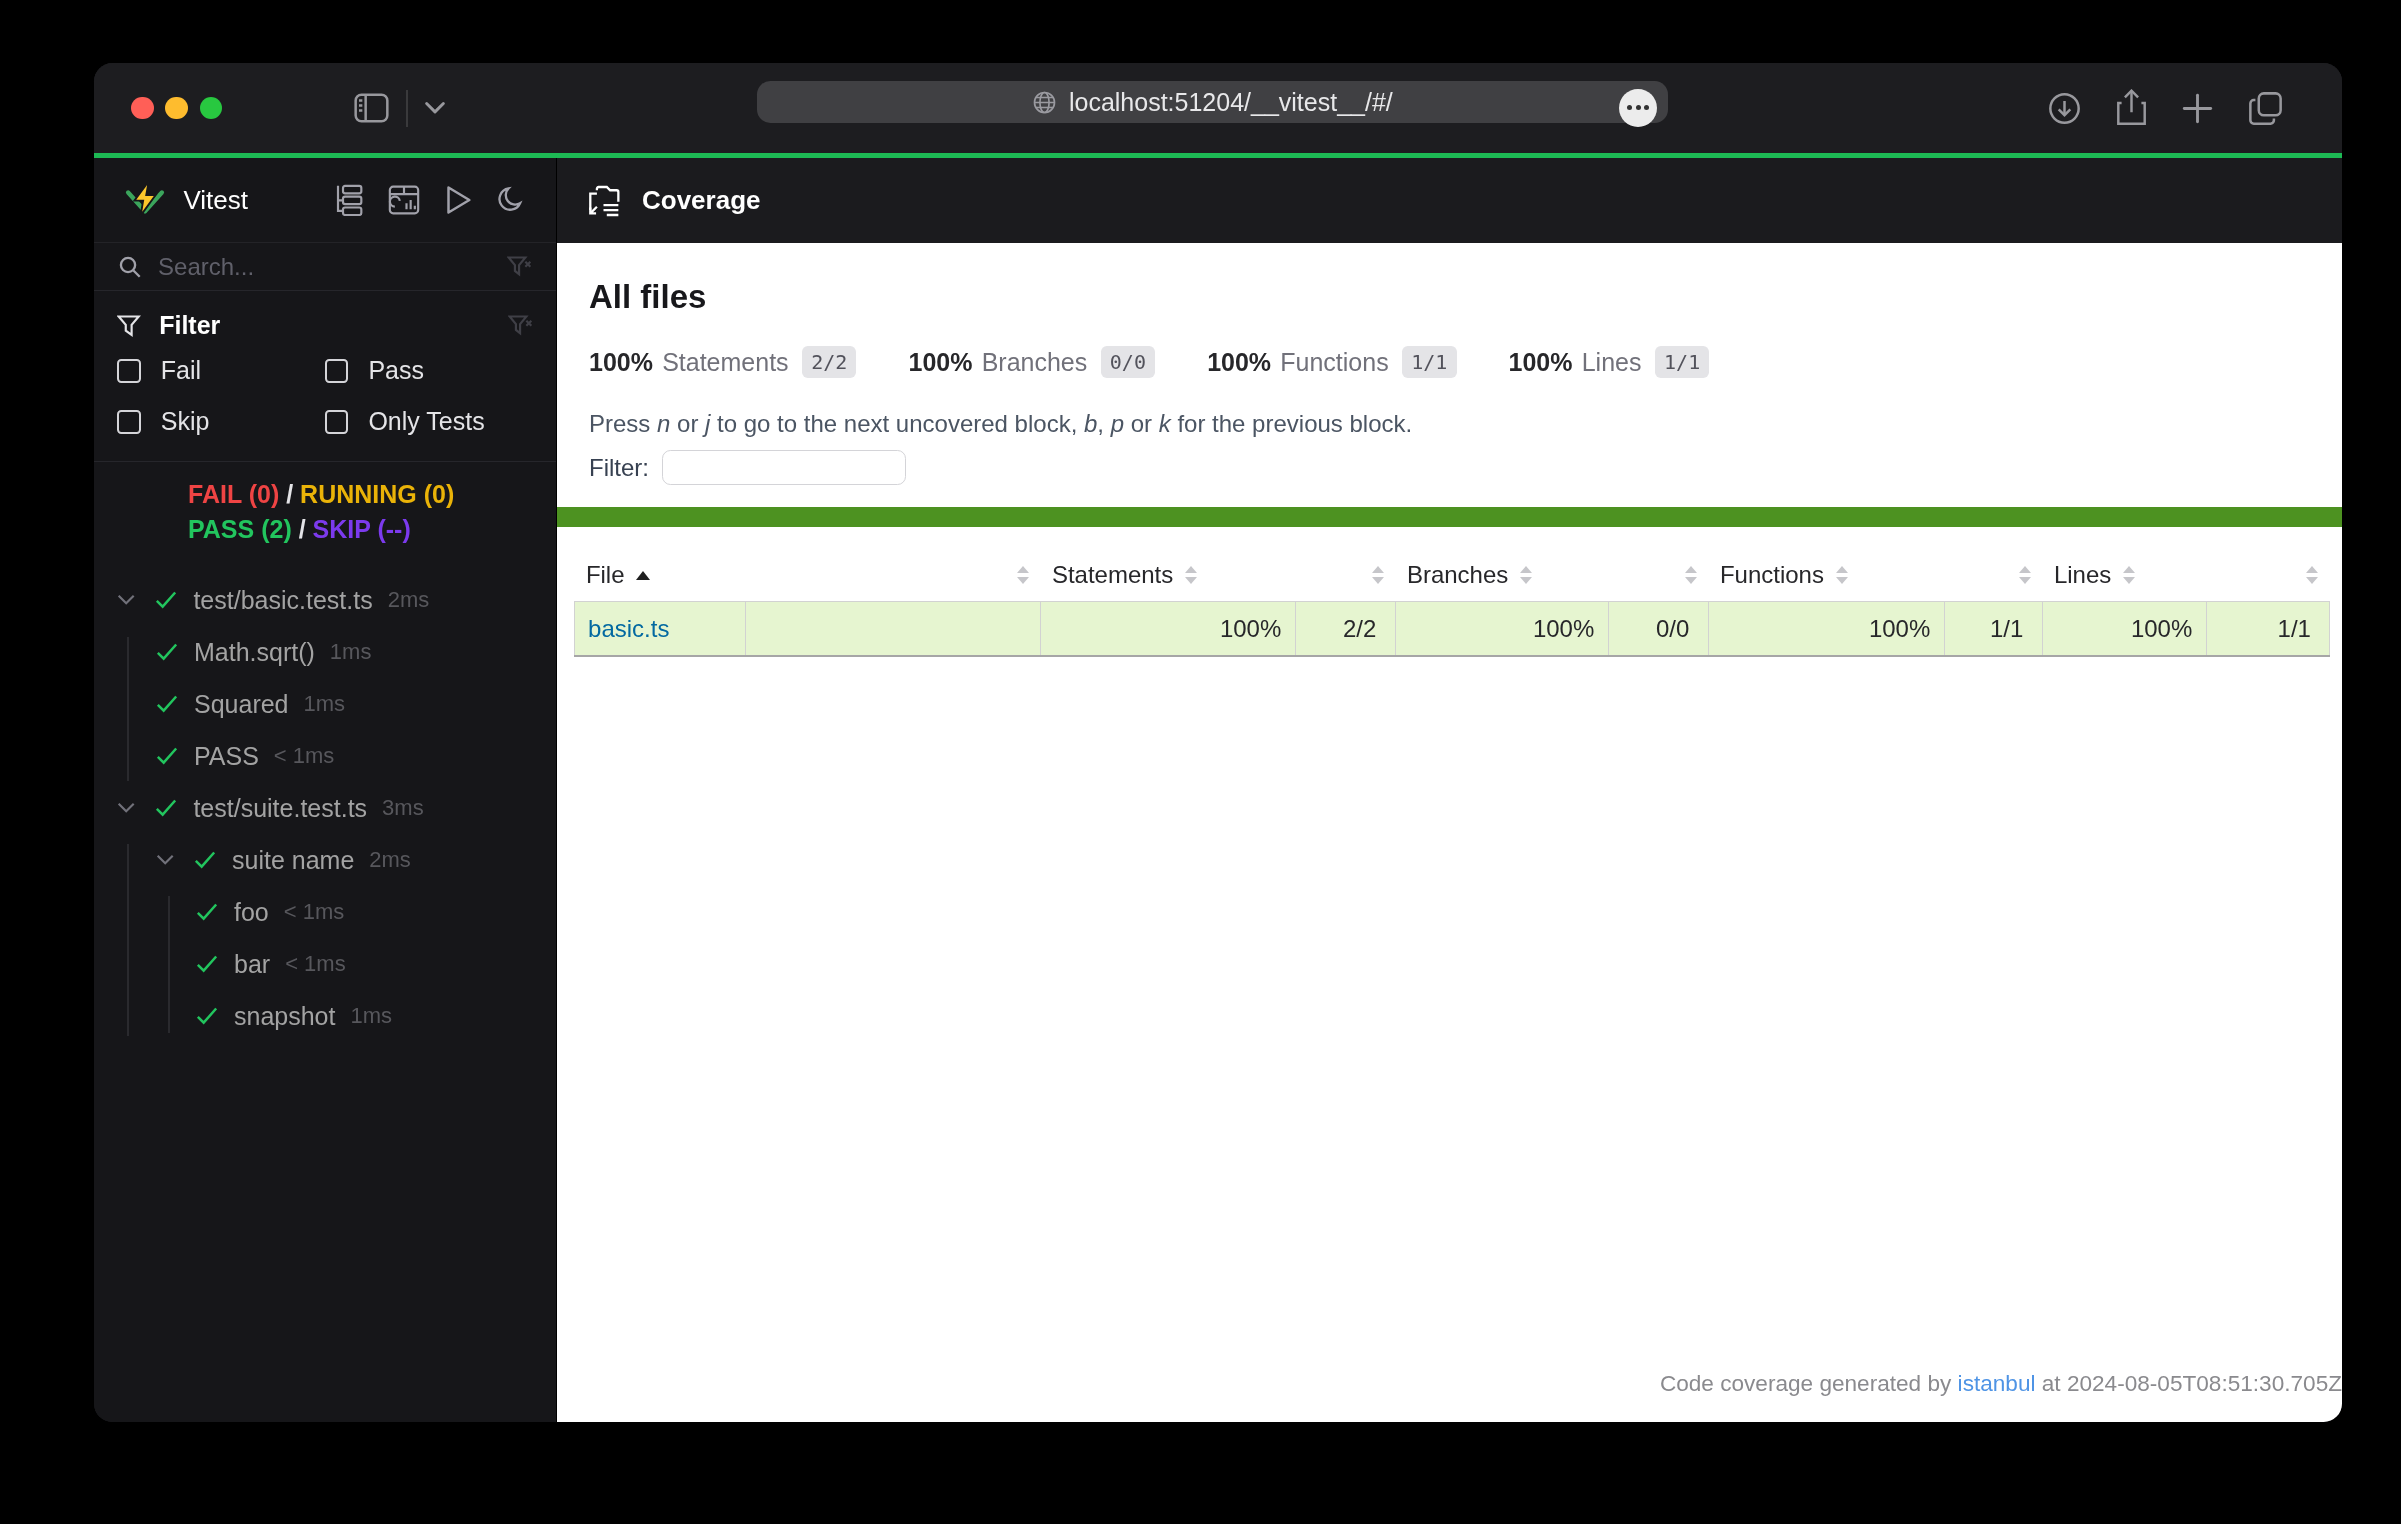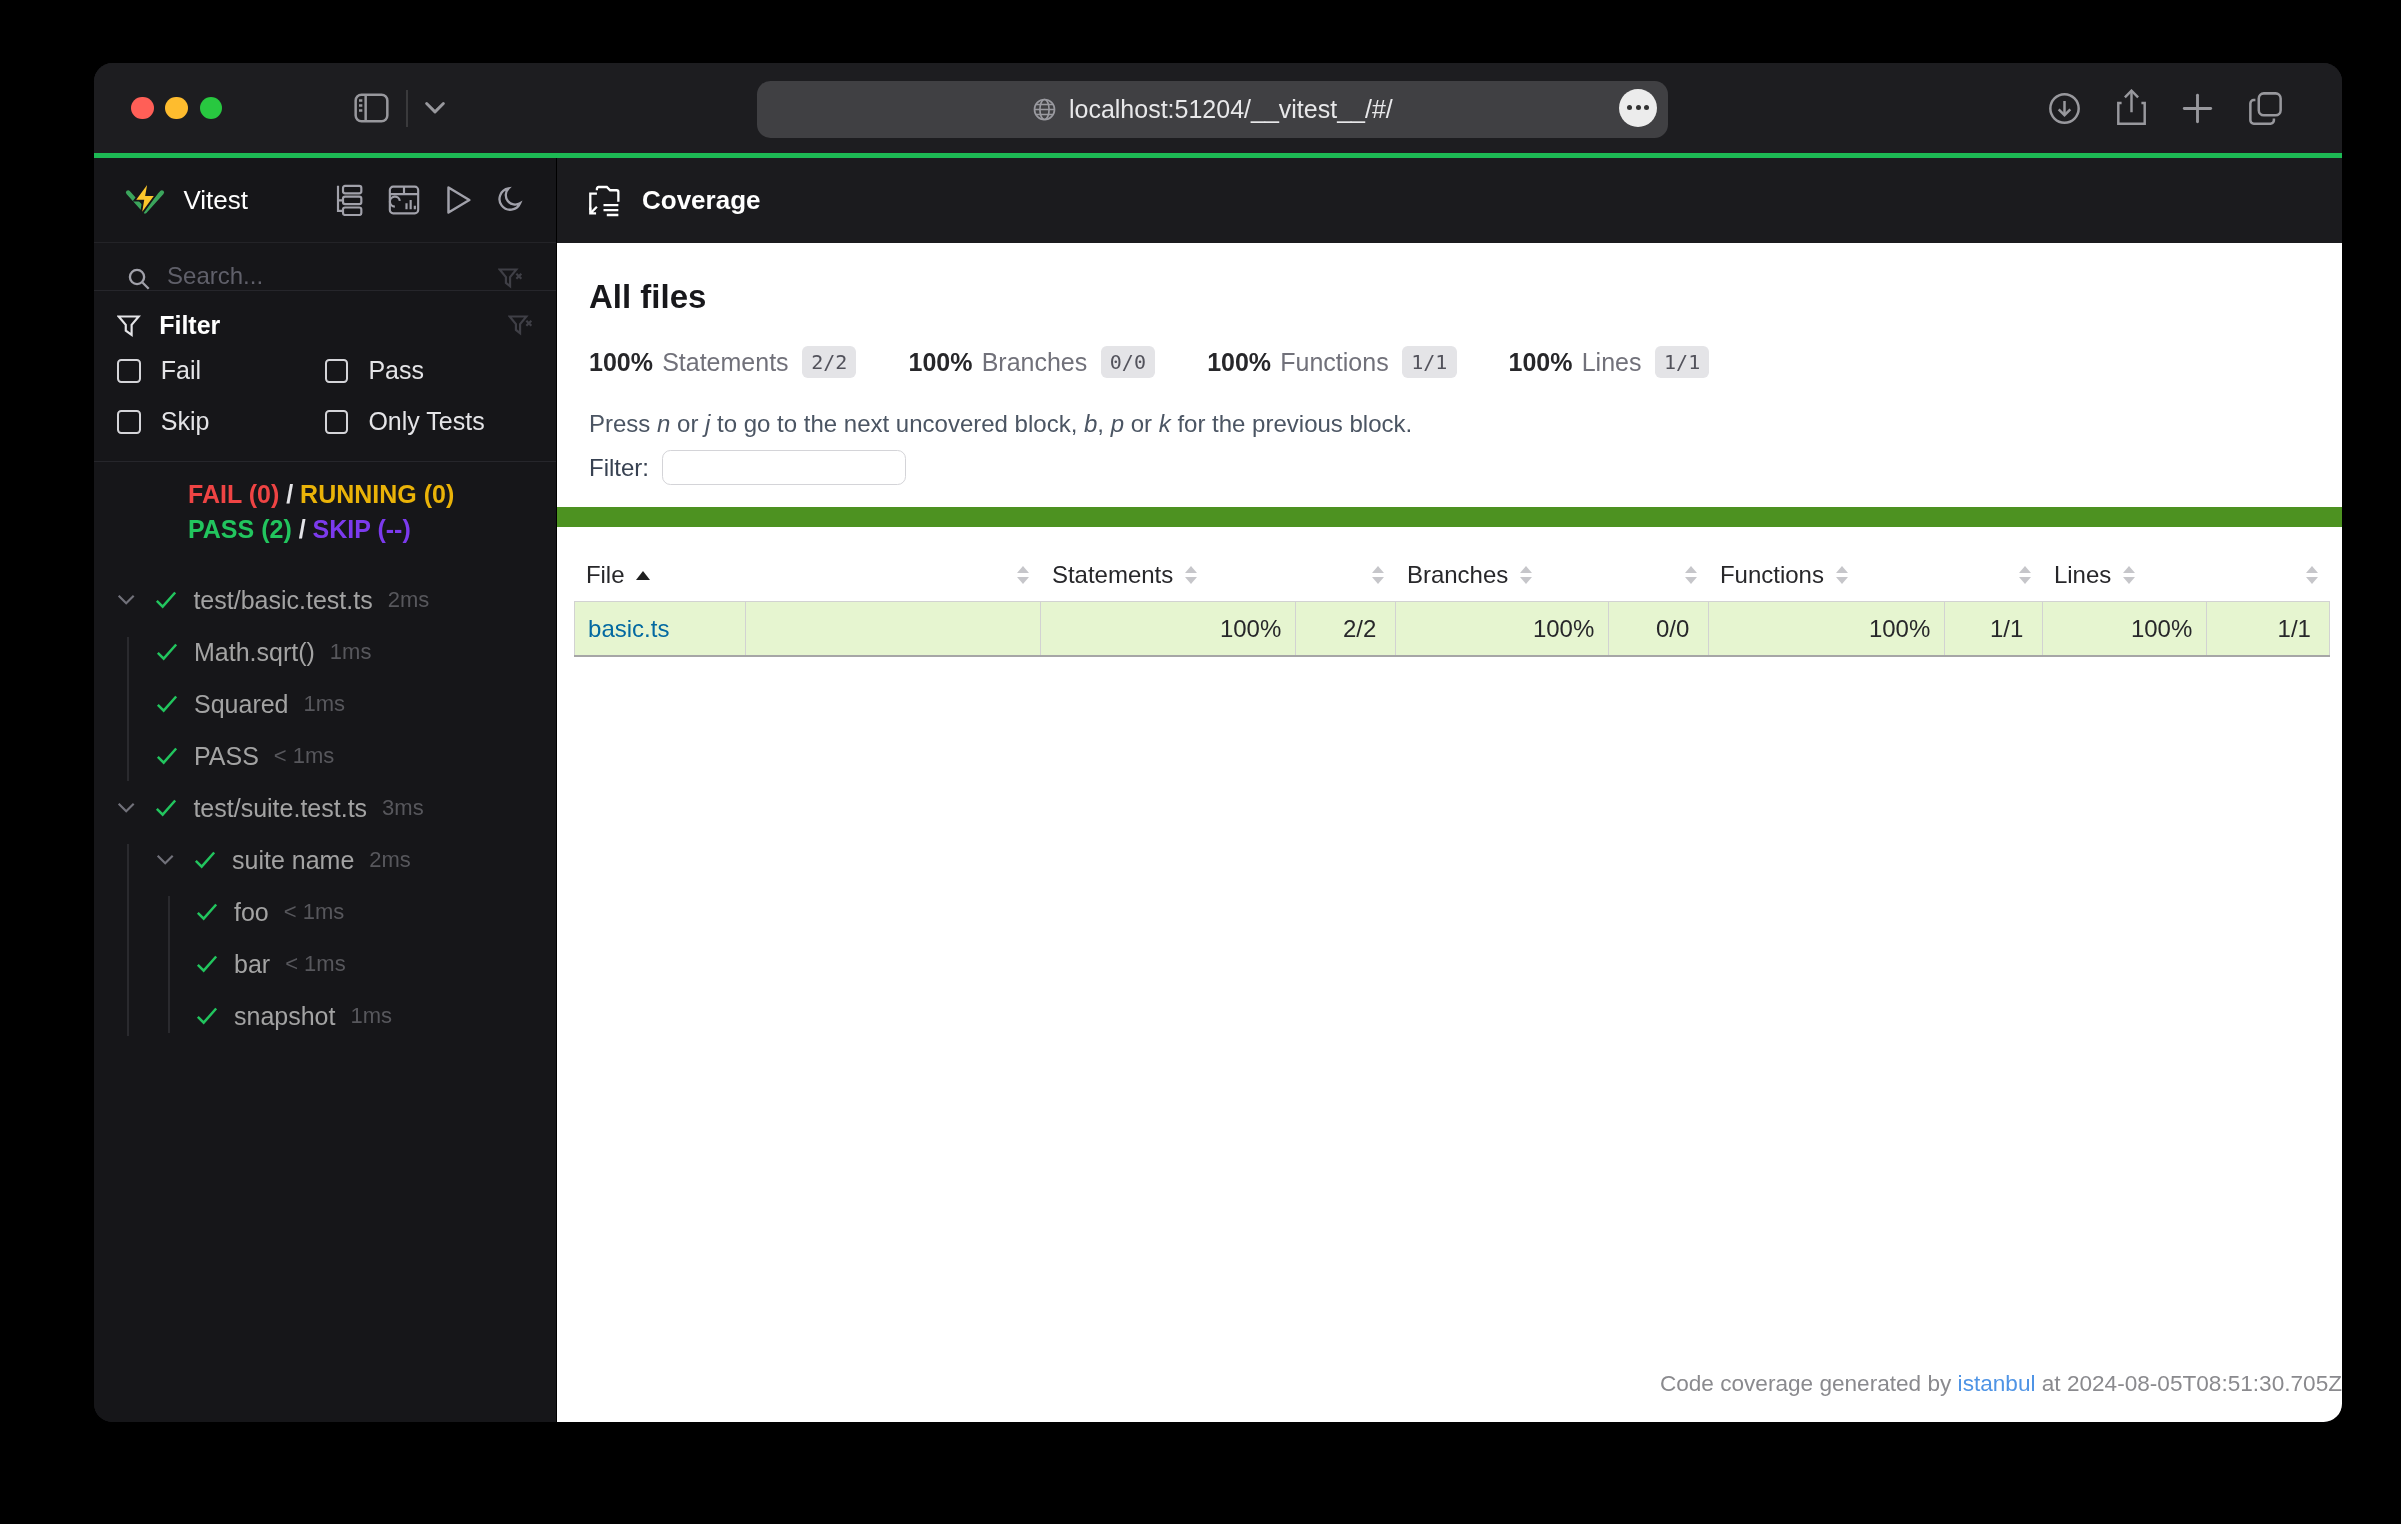--- a/index.html
+++ b/index.html
@@ -9,41 +9,41 @@
             background:#1d1d20; border-radius:18.4px; overflow:hidden; display:flex; flex-direction:column; }
 
   
   .toolbar { height:90px; flex:0 0 auto; display:flex; align-items:center; position:relative; background:#1d1d20; }
   .lights { display:flex; gap:11.7px; margin-left:37px; }
   .light { width:22.6px; height:22.6px; border-radius:50%; }
   .tl-close { background:#ff5f57; } .tl-min { background:#febc2e; } .tl-zoom { background:#28c840; }
   .tb-icon { color:#98989d; display:flex; align-items:center; }
   .sidebar-toggle { margin-left:132px; }
   .tb-divider { width:1.7px; height:37px; background:#3a3a3c; margin:0 16.7px; }
-  .urlbar { position:absolute; left:663px; top:18.4px; width:911px; height:57px; border-radius:13.4px;
+  .urlbar { position:absolute; left:663px; top:18.4px; width:911px; height:42px; border-radius:13.4px;
             background:#404043; display:flex; align-items:center; justify-content:center; gap:11.7px; }
   .urlbar .url-text { color:#e8e8ea; font-size:25px; }
   .url-globe { color:#9a9aa0; display:flex; }
   .ellipsis-btn { position:absolute; right:11px; top:7.5px; width:38px; height:38px; border-radius:50%;
                   background:#ececec; display:flex; align-items:center; justify-content:center; gap:3.3px; }
   .ellipsis-btn i { width:5px; height:5px; border-radius:50%; background:#333; }
   .tb-right { margin-left:auto; margin-right:58px; display:flex; gap:33px; align-items:center; }
 
   .accent-line { height:5px; background:#1db954; flex:0 0 auto; }
 
   
   .app { flex:1; display:flex; min-height:0; }
 
   
   .sidebar { width:463px; flex:0 0 auto; background:#161619; border-right:1.7px solid #000;
              display:flex; flex-direction:column; color:#d4d4d8; }
   .vi-header { height:85px; flex:0 0 auto; display:flex; align-items:center; padding:0 31px; border-bottom:0.8px solid #232327; }
   .vi-name { margin-left:18.4px; font-size:26px; color:#fff; }
   .vi-actions { margin-left:auto; display:flex; gap:25px; color:#a1a1aa; align-items:center; }
-  .search-row { height:48px; flex:0 0 auto; display:flex; align-items:flex-end; gap:16.7px; padding:0 33px;
+  .search-row { height:48px; flex:0 0 auto; display:flex; align-items:center; gap:16.7px; padding:0 24px;
                 border-bottom:1.7px solid #26262b; }
   .search-input { flex:1; background:transparent; border:none; outline:none; color:#d4d4d8; font-size:24px; font-family:inherit; }
   .search-input::placeholder { color:#60606a; }
   .dim-icon { color:#3f3f46; display:flex; }
   .filter-sec { padding:13.4px 23.4px 25px; border-bottom:1.7px solid #26262b; }
   .filter-title { display:flex; align-items:center; gap:18.4px; height:42px; }
   .filter-title .t { font-size:25px; font-weight:700; color:#fff; }
   .cb-grid { display:grid; grid-template-columns:1fr 1fr; row-gap:22px; margin-top:10px; }
   .cb-item { display:flex; align-items:center; gap:20px; font-size:25px; color:#e4e4e7; }
   .cb-box { width:23.4px; height:23.4px; border:2.5px solid #d4d4d8; border-radius:4.2px; flex:0 0 auto; }

